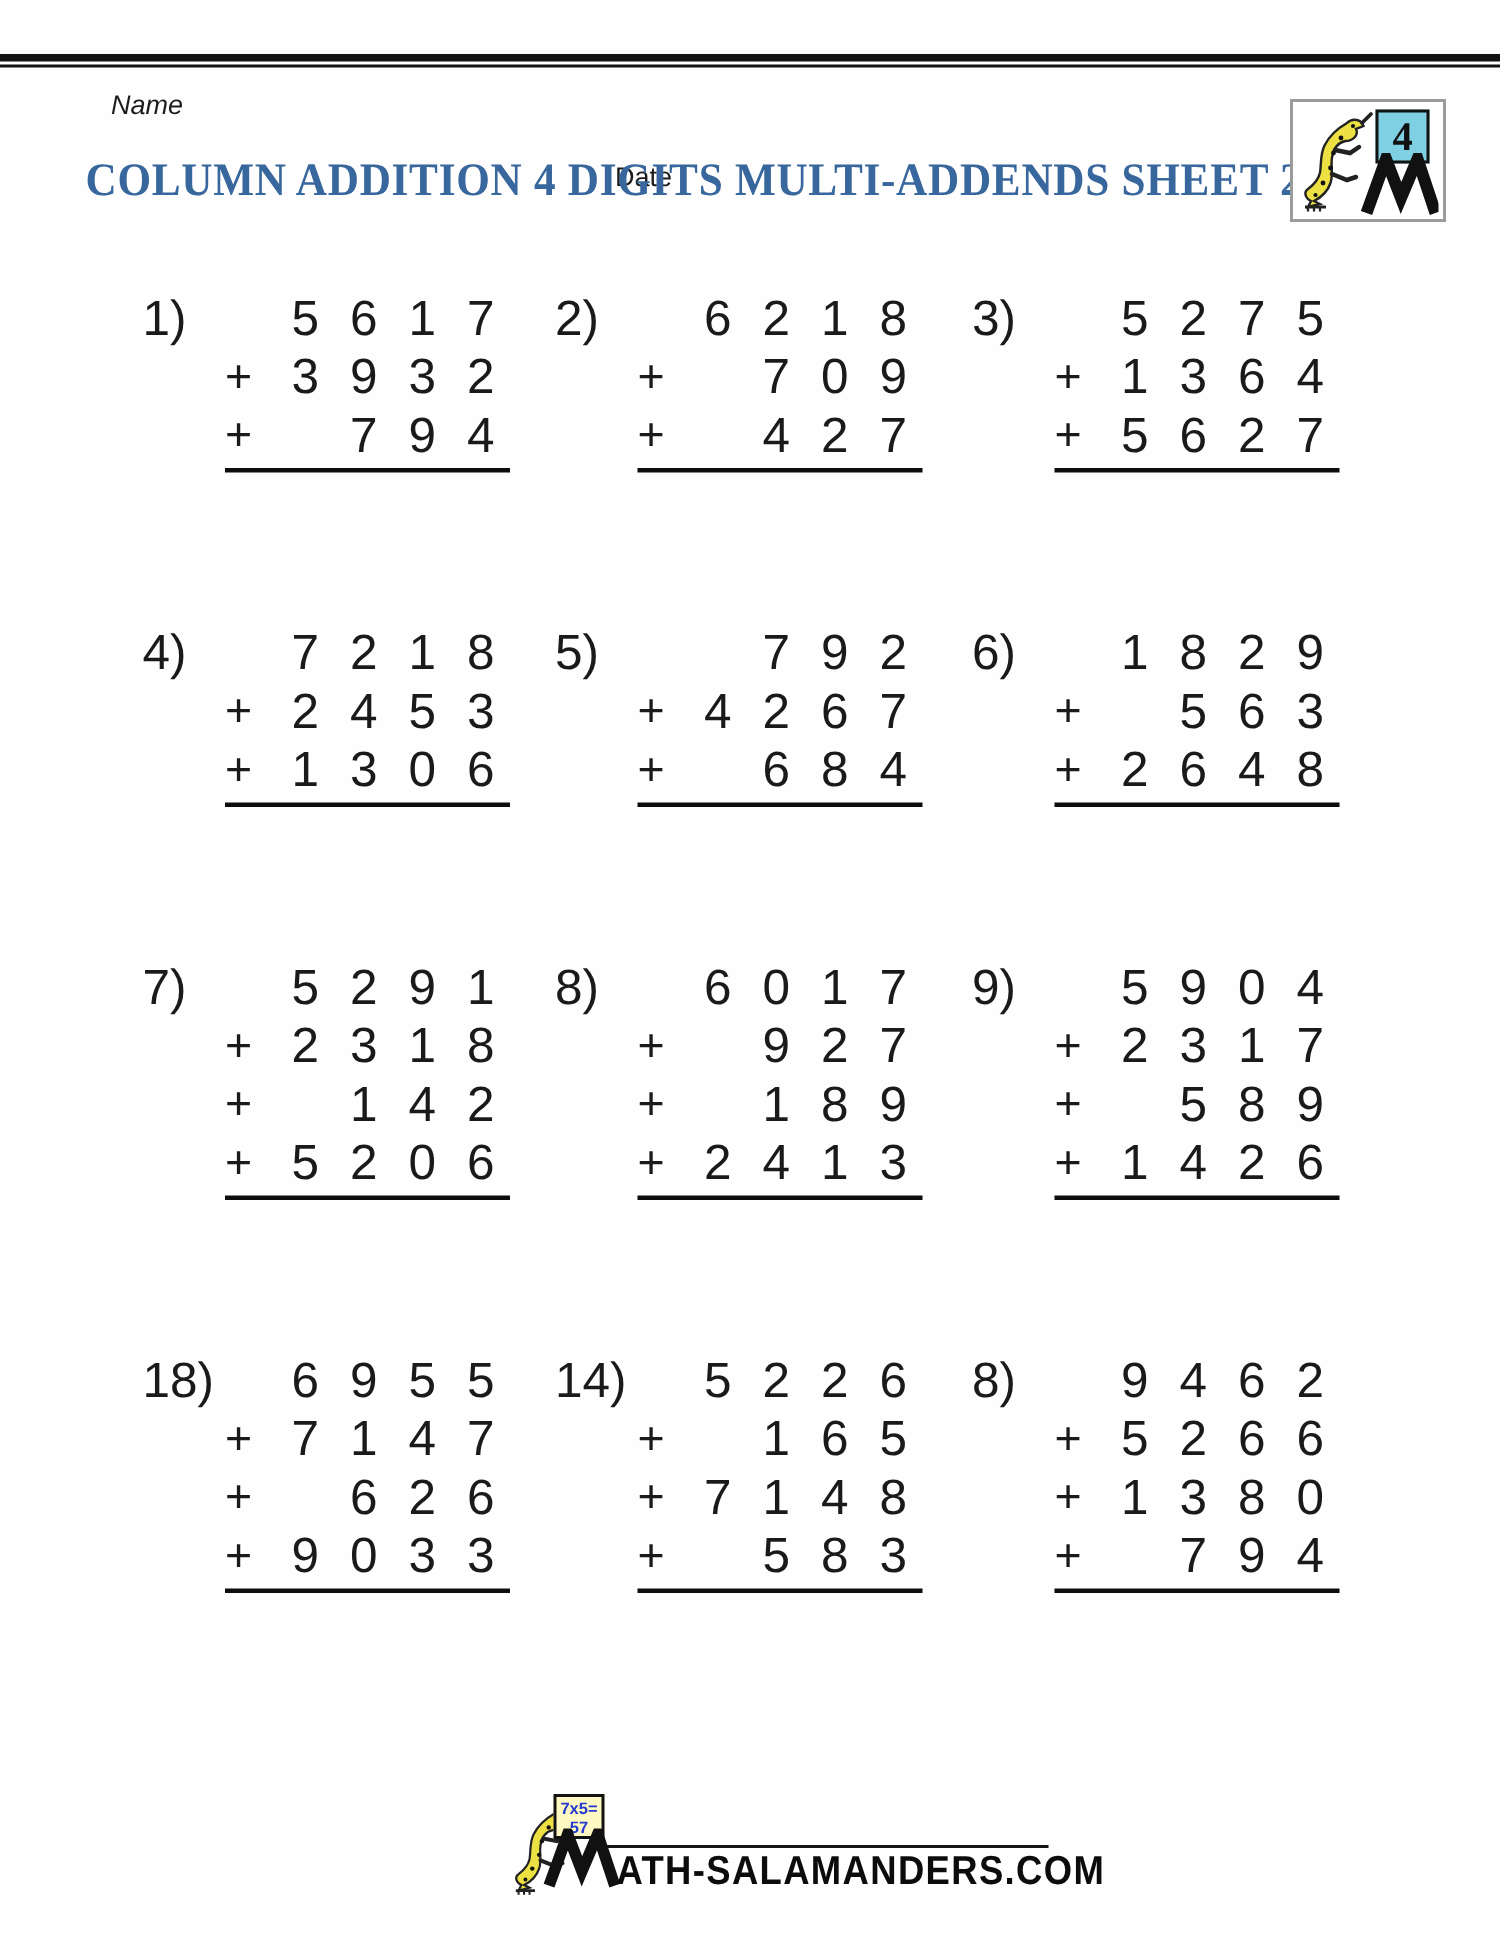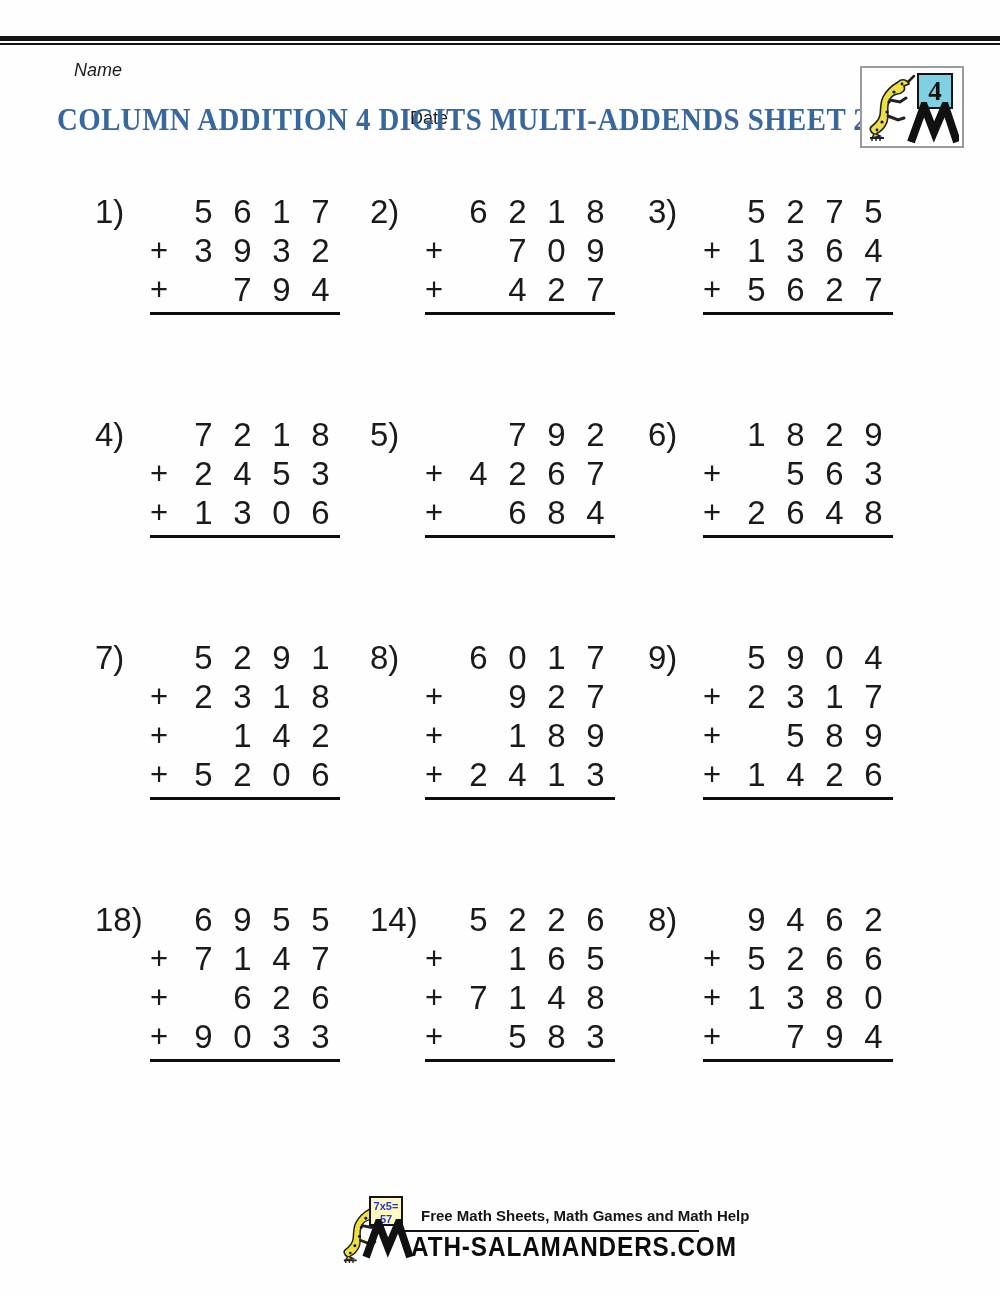--- a/index.html
+++ b/index.html
@@ -490,16 +490,15 @@
     <path d="M6 66 h14" stroke="#222" stroke-width="2"></path>
     <path d="M8 66 v3 M12 66 v3 M16 66 v3" stroke="#222" stroke-width="1.5"></path>
   </svg>
   <div class="f-board">
     <div>7x5=</div>
     <div>57</div>
   </div>
   <svg class="f-m" width="56" height="40" viewBox="0 0 52 42">
     <path d="M4 40 L17 4 L27 30 L38 4 L50 40" fill="none" stroke="#111" stroke-width="8"></path>
   </svg>
-  <div class="f-tagline">Free Math Sheets, Math Games and Math Help</div>
   <div class="f-rule"></div>
   <div class="f-site">ATH-SALAMANDERS.COM</div>
 </div>
 
 </body></html>

